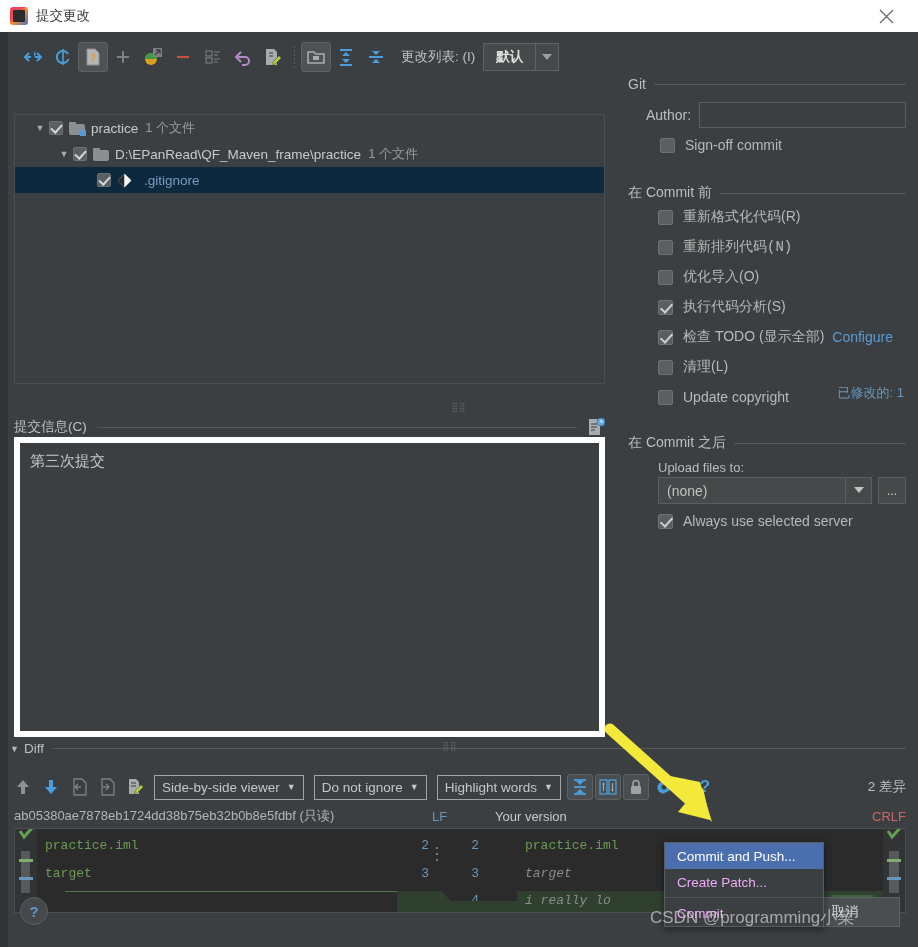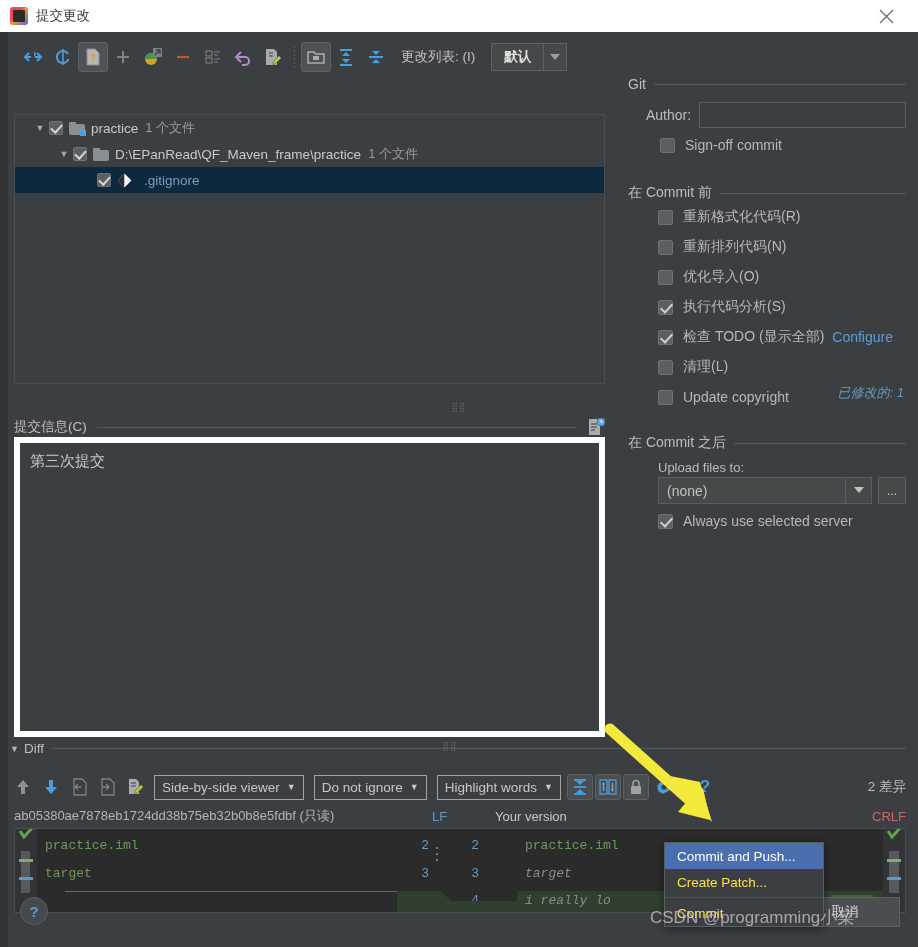--- a/index.html
+++ b/index.html
@@ -40,21 +40,21 @@
   .toolbar {
     position:absolute; left:8px; top:6px; right:305px; height:38px;
     display:flex; align-items:center; gap:0px; padding-left:10px;
   }
   .tb-btn { width:30px; height:30px; display:flex; align-items:center; justify-content:center;
             border-radius:3px; }
   .tb-btn.sel { background:#4e5254; border:1px solid #5e6364; }
   .tb-sep { width:1px; height:22px; margin:0 6px;
             background: repeating-linear-gradient(to bottom,#5a5d5f 0 2px, transparent 2px 4px); }
   .cl-label { margin-left:10px; color:#c0c0c0; font-size:13.5px; white-space:nowrap;}
-  .cl-combo { margin-left:16px; display:flex; height:28px; }
+  .cl-combo { margin-left:8px; display:flex; height:28px; }
   .cl-combo .val { background:#45494a; border:1px solid #5e6264; border-right:none;
      min-width:52px; display:flex; align-items:center; justify-content:center;
      color:#e0e0e0; font-weight:bold; font-size:13.5px; padding:0 8px;}
   .cl-combo .arw { background:#45494a; border:1px solid #5e6264; width:24px;
      display:flex; align-items:center; justify-content:center; }
 
   
   .tree {
     position:absolute; left:14px; top:82px; width:591px; height:270px;
     background:#3c3f41; border:1px solid #4b4f51; overflow:hidden;
@@ -70,21 +70,21 @@
   .folder .body { position:absolute; left:0; top:2px; width:16px; height:11px; background:#8a8f91;
      border-radius:1px 2px 2px 2px;}
   .folder .tab { position:absolute; left:0; top:0px; width:7px; height:3px; background:#8a8f91;
      border-radius:1px 1px 0 0;}
   .folder .badge { position:absolute; right:-1px; bottom:-1px; width:6px; height:6px; background:#5a9bd5;}
   .git-ico { width:15px; height:15px; margin-right:6px; flex:0 0 auto; display:block;}
   .t-name { color:#c9c9c9; font-size:13.5px; }
   .t-name.blue { color:#7a9cc4; }
   .t-count { color:#9a9a9a; font-size:13px; margin-left:7px;}
 
-  .modified-line { position:absolute; right:14px; top:352px; color:#6897bb; font-size:13px;font-style:italic;}
+  .modified-line { position:absolute; right:14px; top:352px; color:#6897bb; font-size:13px;}
 
   .grip { position:absolute; left:0; right:0; text-align:center; color:#6a6d6f; font-size:9px;
           letter-spacing:1px; }
 
   
   .cm-head { position:absolute; left:14px; top:386px; width:591px; display:flex; align-items:center;}
   .cm-head .lbl { color:#c0c0c0; font-size:13.5px; white-space:nowrap;}
   .cm-head .rule { flex:1; height:1px; background:#565a5c; margin:0 10px;}
   .cm-head .histico { width:18px; height:18px; position:relative; flex:0 0 auto;}
   .cm-box {
@@ -152,21 +152,21 @@
            font-size:13px; line-height:16px; white-space:nowrap;}
   .green { color:#6a9a55; }
   .gray-it { color:#8a8a8a; font-style:italic;}
   .num { position:absolute; color:#6897bb; font-family:"Liberation Mono", monospace;
          font-size:13px; text-align:right; width:26px;}
 
   
   .ctx { position:absolute; left:664px; top:810px; width:160px; background:#3c3f41;
          border:1px solid #5a5e60; z-index:40; box-shadow:0 2px 8px rgba(0,0,0,.45);}
   .ctx-item { height:26px; display:flex; align-items:center; padding-left:12px;
-              color:#fde047; font-size:13.5px; white-space:nowrap;}
+              color:#f0abfc; font-size:13.5px; white-space:nowrap;}
   .ctx-item.hl { background:#4b6eaf; color:#ffffff; }
   .ctx-sep { height:1px; background:#4f5355; margin:2px 0;}
 
   
   .helpbtn { position:absolute; left:20px; bottom:22px; width:28px; height:28px;
       border-radius:50%; border:1px solid #5c6063; background:#45494a; color:#5a9bd5;
       display:flex; align-items:center; justify-content:center; font-size:15px; font-weight:bold;}
   .commit-btn { position:absolute; left:666px; bottom:20px; width:110px; height:30px;
       background:#365880; border:1px solid #4a76a8; color:#e8e8e8; font-size:13.5px;
       display:flex; align-items:center; justify-content:center; gap:5px;}
@@ -366,21 +366,21 @@
 
     <div class="sect-head" style="margin-top:24px;">
       <span class="t">在 Commit 前</span>
       <span class="rule"></span>
     </div>
 
     <div class="row" style="margin-left:40px;">
       <span class="rchk"></span>
       <span class="rlabel">重新格式化代码(R)</span>
     </div>
-    <div class="row" style="margin-left:40px;">
+    <div class="row" style="margin-left:40px;font-family:Liberation Mono, monospace;">
       <span class="rchk"></span>
       <span class="rlabel">重新排列代码(N)</span>
     </div>
     <div class="row" style="margin-left:40px;">
       <span class="rchk"></span>
       <span class="rlabel">优化导入(O)</span>
     </div>
     <div class="row" style="margin-left:40px;">
       <span class="rchk on"></span>
       <span class="rlabel">执行代码分析(S)</span>

